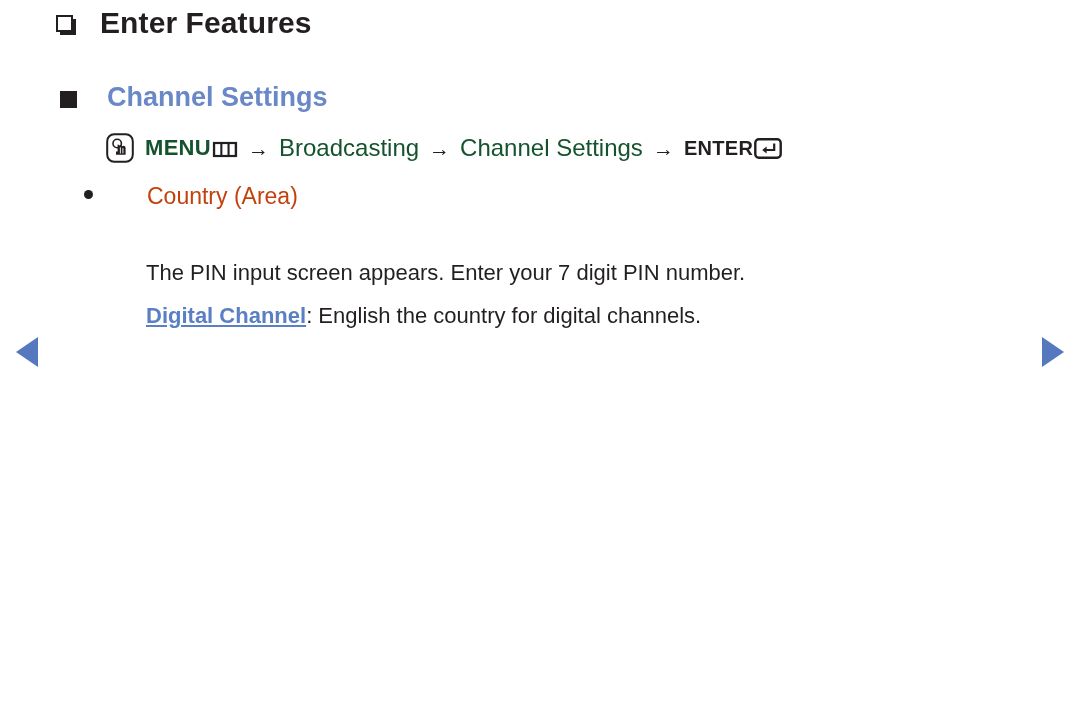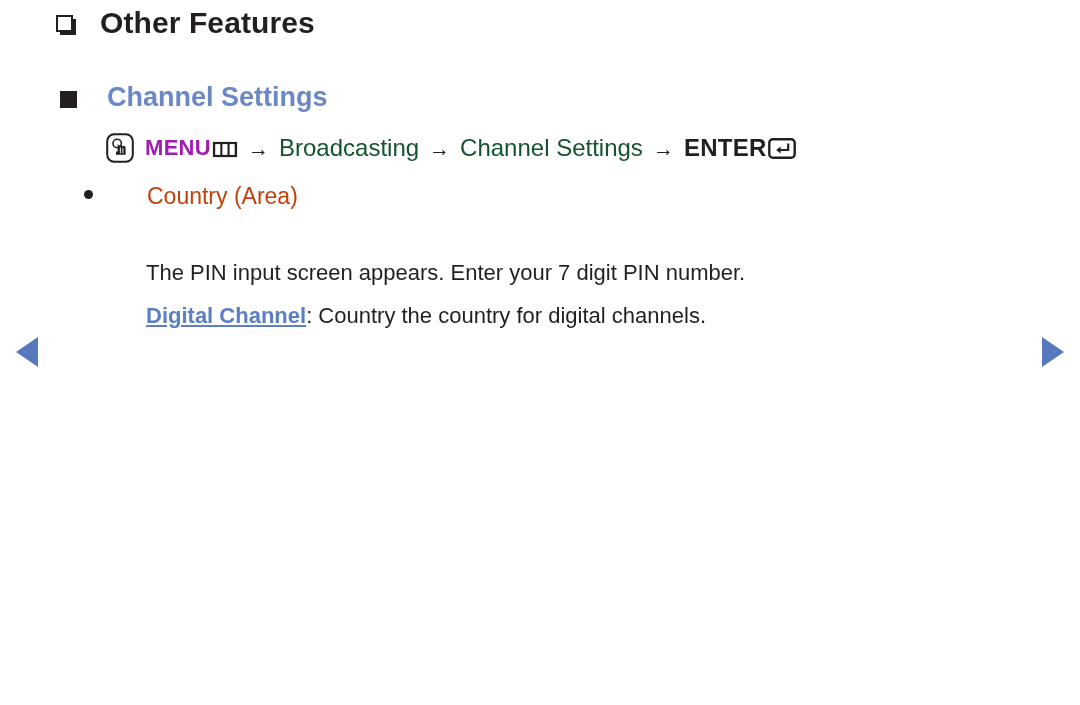--- a/index.html
+++ b/index.html
@@ -103,21 +103,21 @@
   }
   .icon-menu-key {
     width: 28px;
     height: 30px;
     flex: 0 0 auto;
     margin-right: 11px;
   }
   .menu-word {
     font-weight: bold;
     font-size: 22px;
-    color: #a21caf;
+    color: #14532d;
     letter-spacing: .3px;
   }
   .icon-panes {
     display: inline-block;
     width: 26px;
     height: 17px;
     margin: 0 0 0 1px;
     flex: 0 0 auto;
     vertical-align: middle;
   }
@@ -126,21 +126,21 @@
     font-size: 21px;
     color: #231f20;
   }
   .path-blue {
     color: #14532d;
     font-size: 24px;
     font-weight: normal;
   }
   .enter-word {
     font-weight: bold;
-    font-size: 24px;
+    font-size: 20px;
     color: #231f20;
     letter-spacing: .3px;
   }
   .icon-enter {
     display: inline-block;
     width: 28px;
     height: 21px;
     margin-left: 1px;
     flex: 0 0 auto;
   }
@@ -223,21 +223,21 @@
     color: #231f20;
   }
 </style>
 </head>
 <body>
 
 <div class="page">
 
   <div class="h1-row">
     <span class="bullet-square-outline"></span>
-    <span class="h1-text">Other Features</span>
+    <span class="h1-text">Enter Features</span>
   </div>
 
   <div class="h2-row">
     <span class="bullet-square-solid"></span>
     <span class="h2-text">Channel Settings</span>
   </div>
 
   <div class="menu-path">
 
     <span class="icon-menu-key">
@@ -282,21 +282,21 @@
 
   <div class="dot-row">
     <span class="dot"></span>
     <span class="dot-text">Country (Area)</span>
   </div>
 
 
   <div class="body-line l2">The PIN input screen appears. Enter your 7 digit PIN number.</div>
 
   <div class="body-line l3">
-    <span class="term">Digital Channel</span><span>: Country the country for digital channels.</span>
+    <span class="term">Digital Channel</span><span>: English the country for digital channels.</span>
   </div>
 
 
   <div class="nav-arrow nav-prev"></div>
   <div class="nav-arrow nav-next"></div>
 
 
 </div>
 
 </body></html>

